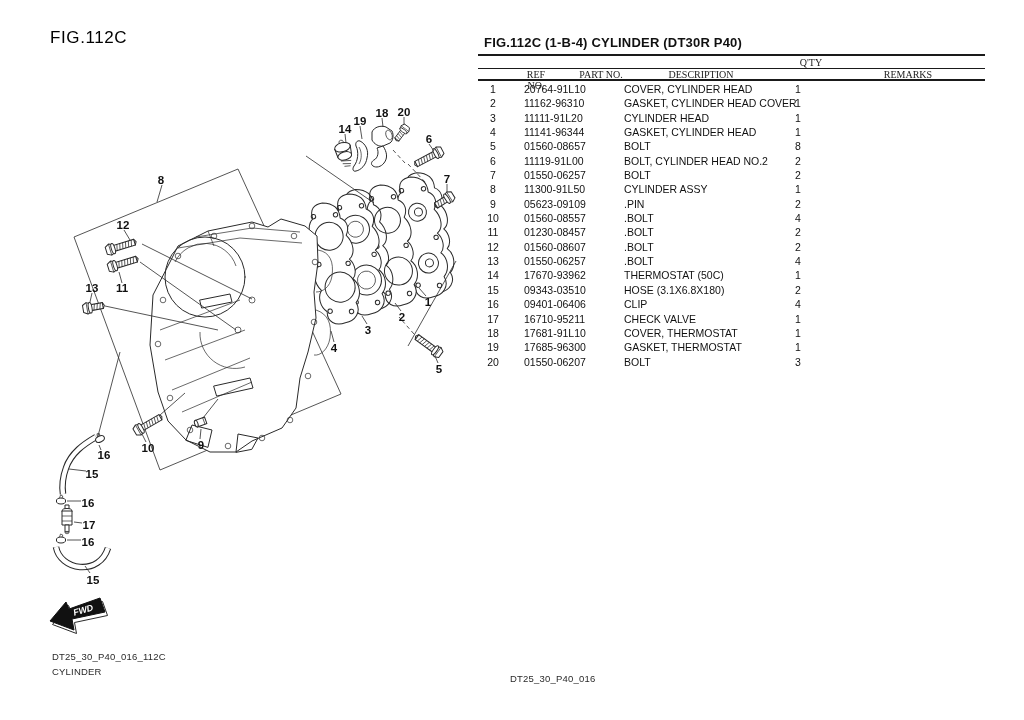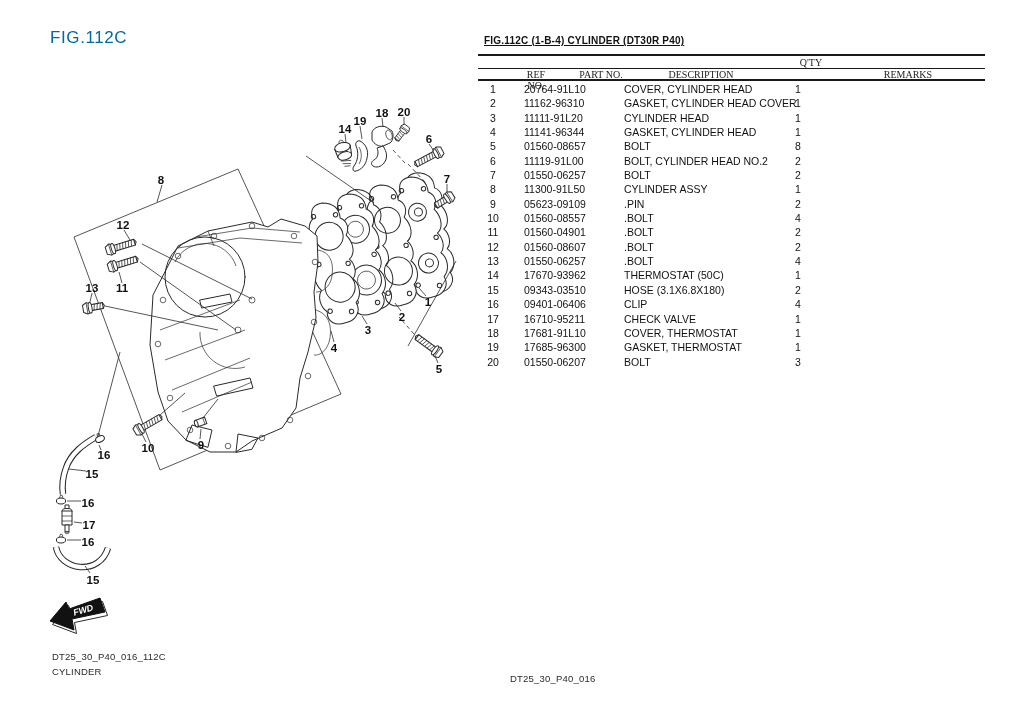--- a/index.html
+++ b/index.html
@@ -1,33 +1,33 @@
 <!DOCTYPE html>
 <html><head>
 <meta charset="utf-8">
 <style>
   html,body{margin:0;padding:0;background:#e8e8e8;}
   .page{position:relative;width:1024px;height:720px;background:#ffffff;overflow:hidden;
         font-family:"Liberation Sans",sans-serif;color:#1a1a1a;}
   
-  .figlabel{position:absolute;left:50px;top:28px;font-size:17px;letter-spacing:.6px;color:#0369a1;}
+  .figlabel{position:absolute;left:50px;top:28px;font-size:17px;letter-spacing:.6px;color:#000000;}
   
   .diagram{position:absolute;left:0;top:0;width:470px;height:650px;}
   svg .ln{fill:none;stroke:#2a2a2a;stroke-width:1;stroke-linejoin:round;stroke-linecap:round;}
   svg .lnw{fill:#ffffff;stroke:#2a2a2a;stroke-width:1;stroke-linejoin:round;}
   svg .thin{fill:none;stroke:#2a2a2a;stroke-width:.7;}
   svg .ldr{fill:none;stroke:#2a2a2a;stroke-width:.8;}
   svg .dsh{fill:none;stroke:#2a2a2a;stroke-width:.8;stroke-dasharray:4 3;}
   svg .hoseO{fill:none;stroke:#2a2a2a;stroke-width:6.5;}
   svg .hoseI{fill:none;stroke:#ffffff;stroke-width:4.4;}
   svg text.callout{font-family:"Liberation Sans",sans-serif;font-weight:bold;font-size:11.5px;fill:#111;text-anchor:middle;}
   svg text.fwdtxt{font-family:"Liberation Sans",sans-serif;font-weight:bold;font-style:italic;font-size:9px;fill:#ffffff;text-anchor:middle;}
   
   .plist{position:absolute;left:478px;top:30px;width:507px;height:345px;}
-  .plist-title{position:absolute;left:6px;top:5px;font-size:10px;font-weight:bold;color:#111;letter-spacing:.2px;text-decoration:underline;}
+  .plist-title{position:absolute;left:6px;top:5px;font-size:13px;font-weight:bold;color:#111;letter-spacing:.2px;}
   .rule{position:absolute;left:0;width:507px;background:#1a1a1a;}
   .r-thick1{top:24px;height:2px;}
   .r-thin{top:38px;height:1px;}
   .r-thick2{top:49px;height:2px;}
   .hcell{position:absolute;font-size:10px;color:#222;text-align:center;font-family:Liberation Serif, serif;}
   .h-qty{top:27px;left:318px;width:30px;}
   .h-ref{top:27px;left:20px;width:36px;top:39px;margin-left:20px;}
   .h-part{top:39px;left:56px;width:62px;margin-left:36px;}
   .h-desc{top:39px;left:172px;width:102px;}
   .h-rem{top:39px;left:389px;width:82px;}
@@ -378,21 +378,21 @@
         </div>
         <div class="prow">
           <span class="c-ref">10</span>
           <span class="c-part">01560-08557</span>
           <span class="c-desc">.BOLT</span>
           <span class="c-qty">4</span>
           <span class="c-rem"></span>
         </div>
         <div class="prow">
           <span class="c-ref">11</span>
-          <span class="c-part">01560-04901</span>
+          <span class="c-part">01230-08457</span>
           <span class="c-desc">.BOLT</span>
           <span class="c-qty">2</span>
           <span class="c-rem"></span>
         </div>
         <div class="prow">
           <span class="c-ref">12</span>
           <span class="c-part">01560-08607</span>
           <span class="c-desc">.BOLT</span>
           <span class="c-qty">2</span>
           <span class="c-rem"></span>

